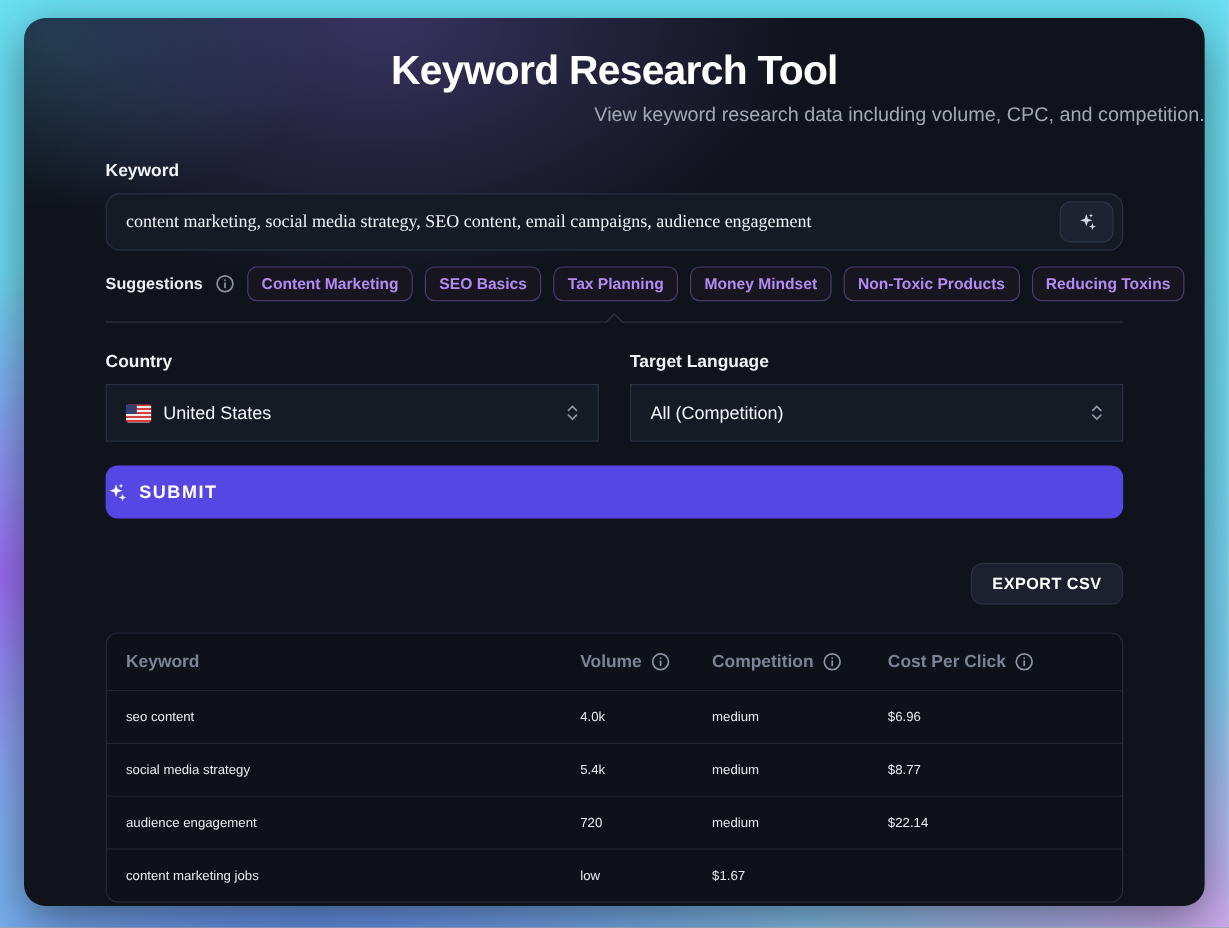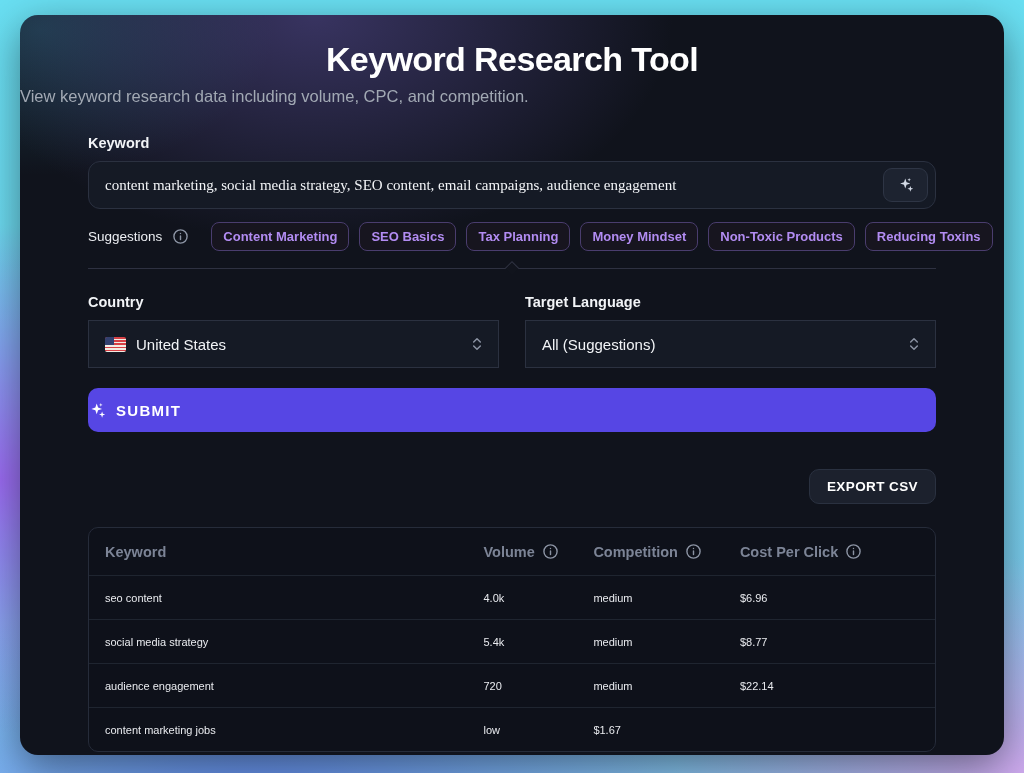--- a/index.html
+++ b/index.html
@@ -21,42 +21,42 @@
     background:
       radial-gradient(52% 44% at 30% 0%, rgba(96,84,165,.5) 0%, rgba(96,84,165,0) 70%),
       radial-gradient(34% 28% at 2% 2%, rgba(42,110,130,.42) 0%, rgba(42,110,130,0) 70%),
       #10131c;
     box-shadow: 0 12px 40px rgba(0,0,0,.45);
   }
 
   .content { padding: 0 68px; }
 
   .title { margin-top: 25px; text-align: center; color: #ffffff; font-size: 34px; font-weight: 800; letter-spacing: -0.6px; }
-  .subtitle { margin-top: 8px; text-align: left; color: #a2a9b4; font-size: 16.5px; }
+  .subtitle { margin-top: 8px; text-align: right; color: #a2a9b4; font-size: 16.5px; }
 
   .field-label { display: block; color: #f2f4f7; font-size: 14.5px; font-weight: 700; margin-bottom: 10px; }
   .keyword-block { margin-top: 29px; }
 
   .input-wrap { position: relative; }
   .keyword-input {
     width: 100%; height: 48px; background: #151a25; border: 1px solid #2b3140;
     border-radius: 12px; color: #f2f4f7; font-size: 15px; padding: 0 62px 0 16px;
     font-family: Liberation Serif, serif; outline: none;
   }
   .ai-btn {
     position: absolute; right: 8px; top: 7px; width: 45px; height: 34px;
     background: #1d2330; border: 1px solid #2e3545; border-radius: 9px;
     color: #d3dae6; display: flex; align-items: center; justify-content: center; cursor: pointer;
   }
 
   .suggestions { display: flex; align-items: center; gap: 10px; margin-top: 13px; }
-  .sugg-label { color: #eceef2; font-size: 13.5px; font-weight: 400; }
+  .sugg-label { color: #eceef2; font-size: 13.5px; font-weight: 700; }
   .info { display: inline-flex; width: 17px; height: 17px; color: #8b93a3; flex: none; }
   .info svg { width: 100%; height: 100%; }
-  .pill-list { display: flex; gap: 10px; margin-left: 12px; flex: 1; min-width: 0; }
+  .pill-list { display: flex; gap: 10px; margin-left: 0; flex: 1; min-width: 0; }
   .pill {
     font-family: "Liberation Sans", sans-serif;
     font-size: 13px; font-weight: 700; color: #b28cf2; background: #17151f;
     border: 1px solid #4a3d6e; border-radius: 8px; padding: 6px 11px;
     white-space: nowrap; cursor: pointer;
   }
 
   .divider { position: relative; margin-top: 17px; border-top: 1px solid rgba(125,130,160,.28); }
   .divider .notch {
     position: absolute; left: 50%; top: -6px; width: 10px; height: 10px;
@@ -158,21 +158,21 @@
               <svg viewBox="0 0 24 24" width="16" height="16" fill="none" stroke="currentColor" stroke-width="2.2" stroke-linecap="round" stroke-linejoin="round">
                 <path d="m7 9 5-5 5 5"></path>
                   <path d="m7 15 5 5 5-5"></path>
               </svg>
             </span>
           </div>
         </div>
         <div>
           <label class="field-label">Target Language</label>
           <div class="select">
-            <span class="grow">All (Suggestions)</span>
+            <span class="grow">All (Competition)</span>
             <span class="chev">
               <svg viewBox="0 0 24 24" width="16" height="16" fill="none" stroke="currentColor" stroke-width="2.2" stroke-linecap="round" stroke-linejoin="round">
                 <path d="m7 9 5-5 5 5"></path>
                   <path d="m7 15 5 5 5-5"></path>
               </svg>
             </span>
           </div>
         </div>
       </div>
 

